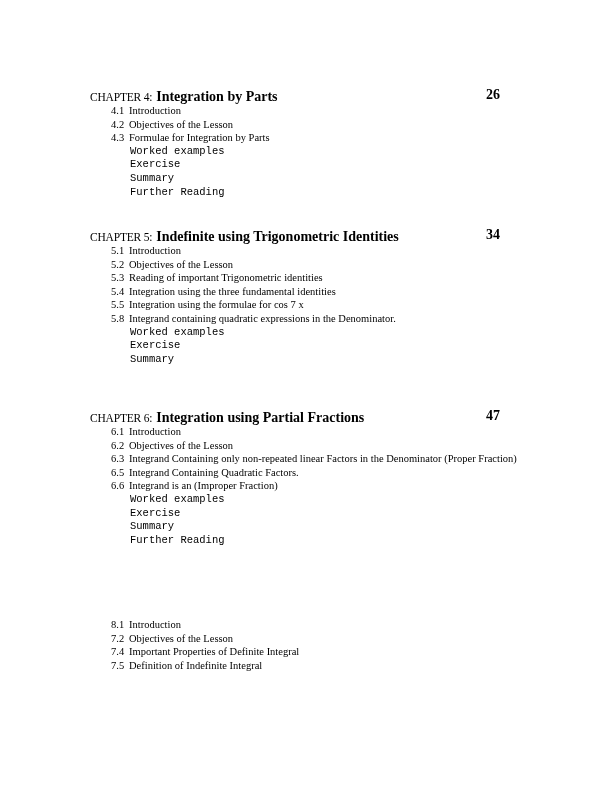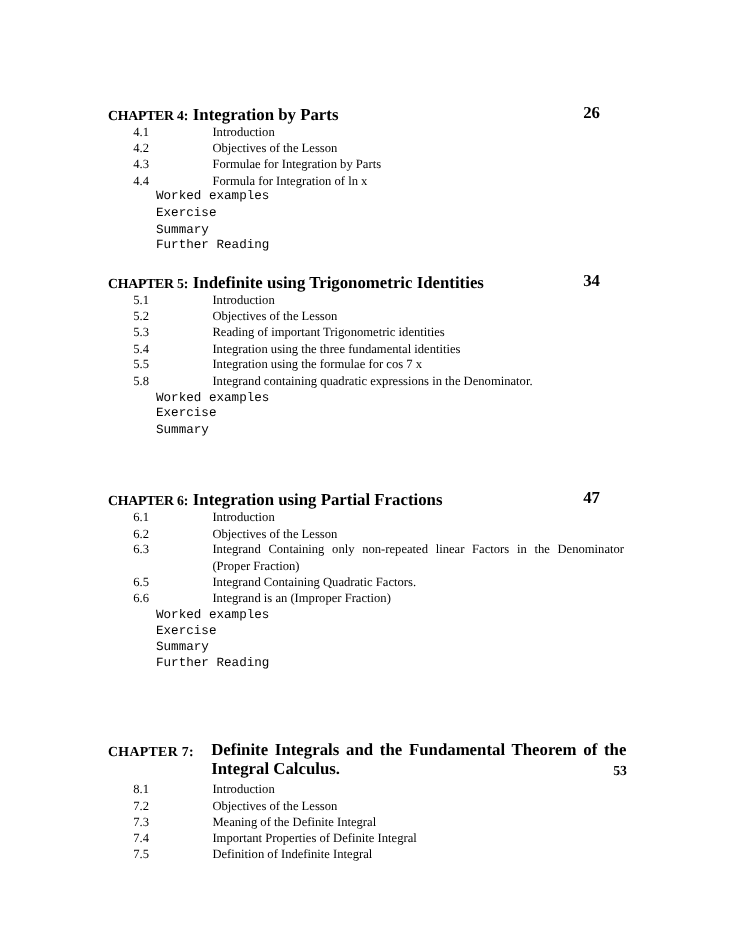--- a/index.html
+++ b/index.html
@@ -20,21 +20,21 @@
       left: 90px;
       width: 430px;
     }
     .ch-head {
       position: relative;
       height: 17px;
       white-space: nowrap;
     }
     .ch-label {
       font-size: 11.5px;
-      font-weight: bold;
+      font-weight: normal;
       letter-spacing: -0.2px;
     }
     .ch-title {
       font-size: 14px;
       font-weight: bold;
       margin-left: 4px;
     }
     .ch-page {
       position: absolute;
       left: 396px;
@@ -50,21 +50,20 @@
       white-space: nowrap;
     }
     .item .num {
       width: 18px;
       flex: 0 0 18px;
     }
     .item .txt {
       white-space: normal;
       width: 390px;
       text-align: justify;
-      margin-left: 48px;
     }
     .extra {
       font-size: 10.5px;
       line-height: 13.6px;
       padding-left: 40px;
       font-family: Liberation Mono, monospace;
     }
     
     .ch7-head {
       position: relative;
@@ -114,24 +113,20 @@
       <span class="txt">Introduction</span>
     </div>
   <div class="item">
       <span class="num">4.2</span>
       <span class="txt">Objectives of the Lesson</span>
     </div>
   <div class="item">
       <span class="num">4.3</span>
       <span class="txt">Formulae for Integration by Parts</span>
     </div>
-  <div class="item">
-      <span class="num">4.4</span>
-      <span class="txt">Formula for Integration of ln x</span>
-    </div>
   <div class="extra">Worked examples</div>
   <div class="extra">Exercise</div>
   <div class="extra">Summary</div>
   <div class="extra">Further Reading</div>
 </div>
 
 <div class="chapter" style="top:227px;">
   <div class="ch-head">
     <span class="ch-label">CHAPTER 5:</span><span class="ch-title">Indefinite using Trigonometric Identities</span>
     <span class="ch-page">34</span>
@@ -190,39 +185,27 @@
       <span class="num">6.6</span>
       <span class="txt">Integrand is an (Improper Fraction)</span>
     </div>
   <div class="extra">Worked examples</div>
   <div class="extra">Exercise</div>
   <div class="extra">Summary</div>
   <div class="extra">Further Reading</div>
 </div>
 
 <div class="chapter" style="top:618px;">
-  <div class="ch7-head">
-    <span class="ch-label">CHAPTER 7:</span>
-    <div class="ch7-title">
-      <span class="l1">Definite Integrals and the Fundamental Theorem of the</span>
-      <span class="l2">Integral Calculus.</span>
-    </div>
-    <span class="ch7-page">53</span>
-  </div>
   <div class="item">
       <span class="num">8.1</span>
       <span class="txt">Introduction</span>
     </div>
   <div class="item">
       <span class="num">7.2</span>
       <span class="txt">Objectives of the Lesson</span>
-    </div>
-  <div class="item">
-      <span class="num">7.3</span>
-      <span class="txt">Meaning of the Definite Integral</span>
     </div>
   <div class="item">
       <span class="num">7.4</span>
       <span class="txt">Important Properties of Definite Integral</span>
     </div>
   <div class="item">
       <span class="num">7.5</span>
       <span class="txt">Definition of Indefinite Integral</span>
     </div>
 </div>

